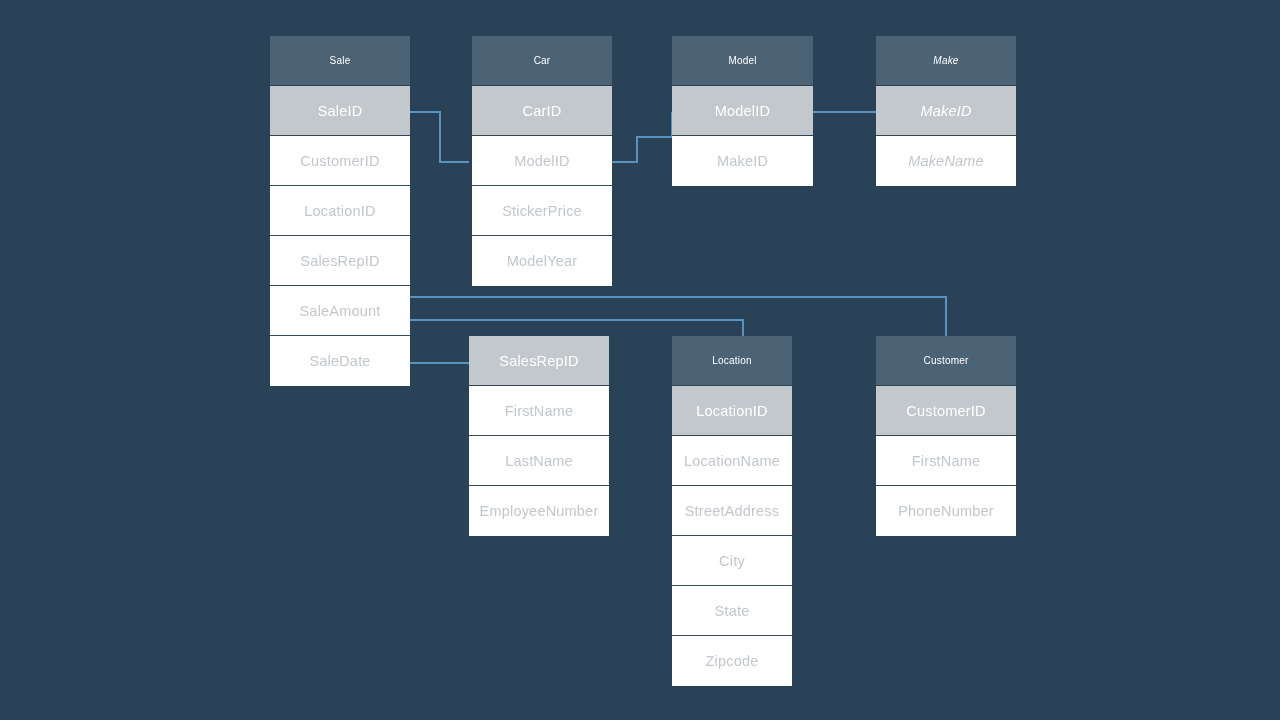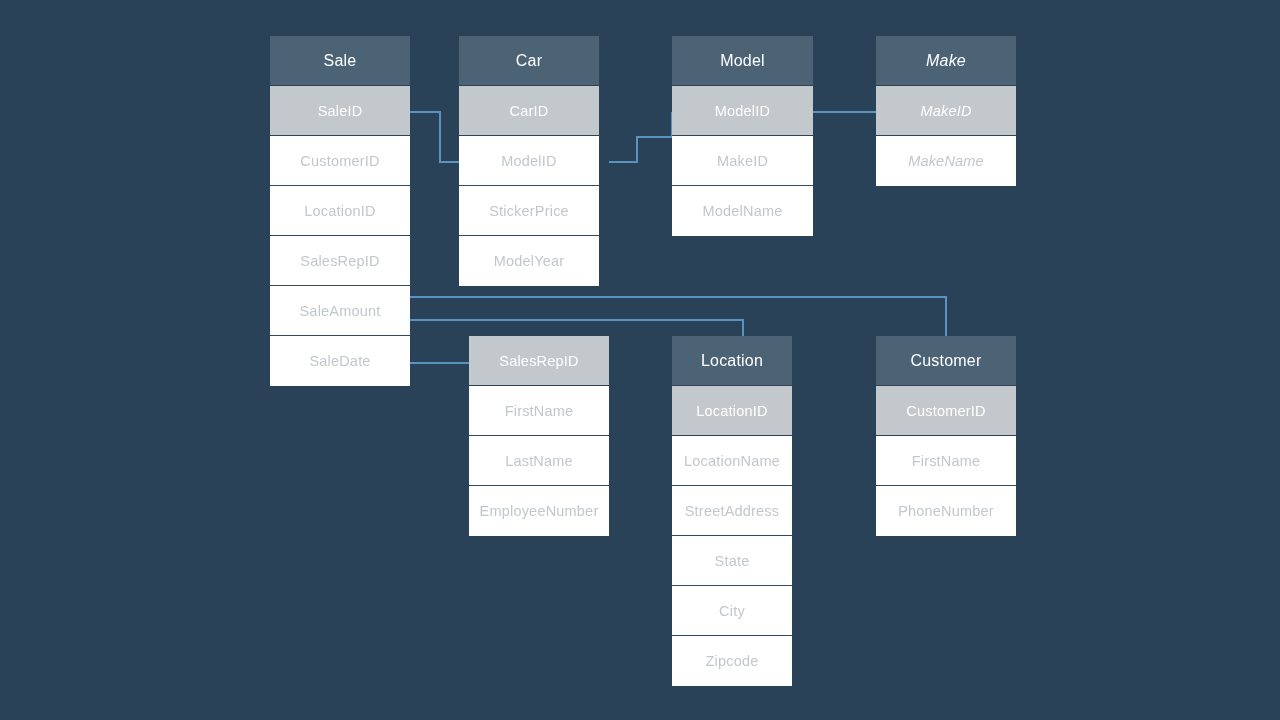--- a/index.html
+++ b/index.html
@@ -33,21 +33,21 @@
   .entity {
     position: absolute;
     z-index: 2;
     box-sizing: border-box;
   }
   .entity-header {
     box-sizing: border-box;
     height: 50px;
     background: #4c6376;
     color: #ffffff;
-    font-size: 16px;
+    font-size: 10px;
     display: flex;
     align-items: center;
     justify-content: center;
     border-bottom: 1.5px solid #2f4254;
     letter-spacing: 0.2px;
   }
   .entity-field {
     box-sizing: border-box;
     height: 50px;
     background: #ffffff;
@@ -82,51 +82,50 @@
     </svg>
 <div class="entity" style="left: 270px; top: 36px; width: 140px;">
       <div class="entity-header">Sale</div>
       <div class="entity-field pk">SaleID</div>
       <div class="entity-field">CustomerID</div>
       <div class="entity-field">LocationID</div>
       <div class="entity-field">SalesRepID</div>
       <div class="entity-field">SaleAmount</div>
       <div class="entity-field">SaleDate</div>
     </div>
-    <div class="entity" style="left: 459px; top: 36px; width: 140px;">
+    <div class="entity" style="left: 472px; top: 36px; width: 140px;">
       <div class="entity-header">Car</div>
       <div class="entity-field pk">CarID</div>
       <div class="entity-field">ModelID</div>
       <div class="entity-field">StickerPrice</div>
       <div class="entity-field">ModelYear</div>
     </div>
     <div class="entity" style="left: 672px; top: 36px; width: 141px; border-radius: 11px;">
       <div class="entity-header">Model</div>
       <div class="entity-field pk">ModelID</div>
       <div class="entity-field">MakeID</div>
-      <div class="entity-field">ModelName</div>
     </div>
     <div class="entity" style="left: 876px; top: 36px; width: 140px; font-style: italic;">
       <div class="entity-header">Make</div>
       <div class="entity-field pk">MakeID</div>
       <div class="entity-field">MakeName</div>
     </div>
     <div class="entity" style="left: 469px; top: 336px; width: 140px;">
       <div class="entity-field pk">SalesRepID</div>
       <div class="entity-field">FirstName</div>
       <div class="entity-field">LastName</div>
       <div class="entity-field">EmployeeNumber</div>
     </div>
     <div class="entity" style="left: 672px; top: 336px; width: 120px;">
       <div class="entity-header">Location</div>
       <div class="entity-field pk">LocationID</div>
       <div class="entity-field">LocationName</div>
       <div class="entity-field">StreetAddress</div>
+      <div class="entity-field">City</div>
       <div class="entity-field">State</div>
-      <div class="entity-field">City</div>
       <div class="entity-field">Zipcode</div>
     </div>
     <div class="entity" style="left: 876px; top: 336px; width: 140px;">
       <div class="entity-header">Customer</div>
       <div class="entity-field pk">CustomerID</div>
       <div class="entity-field">FirstName</div>
       <div class="entity-field">PhoneNumber</div>
     </div>
   </div>
 

